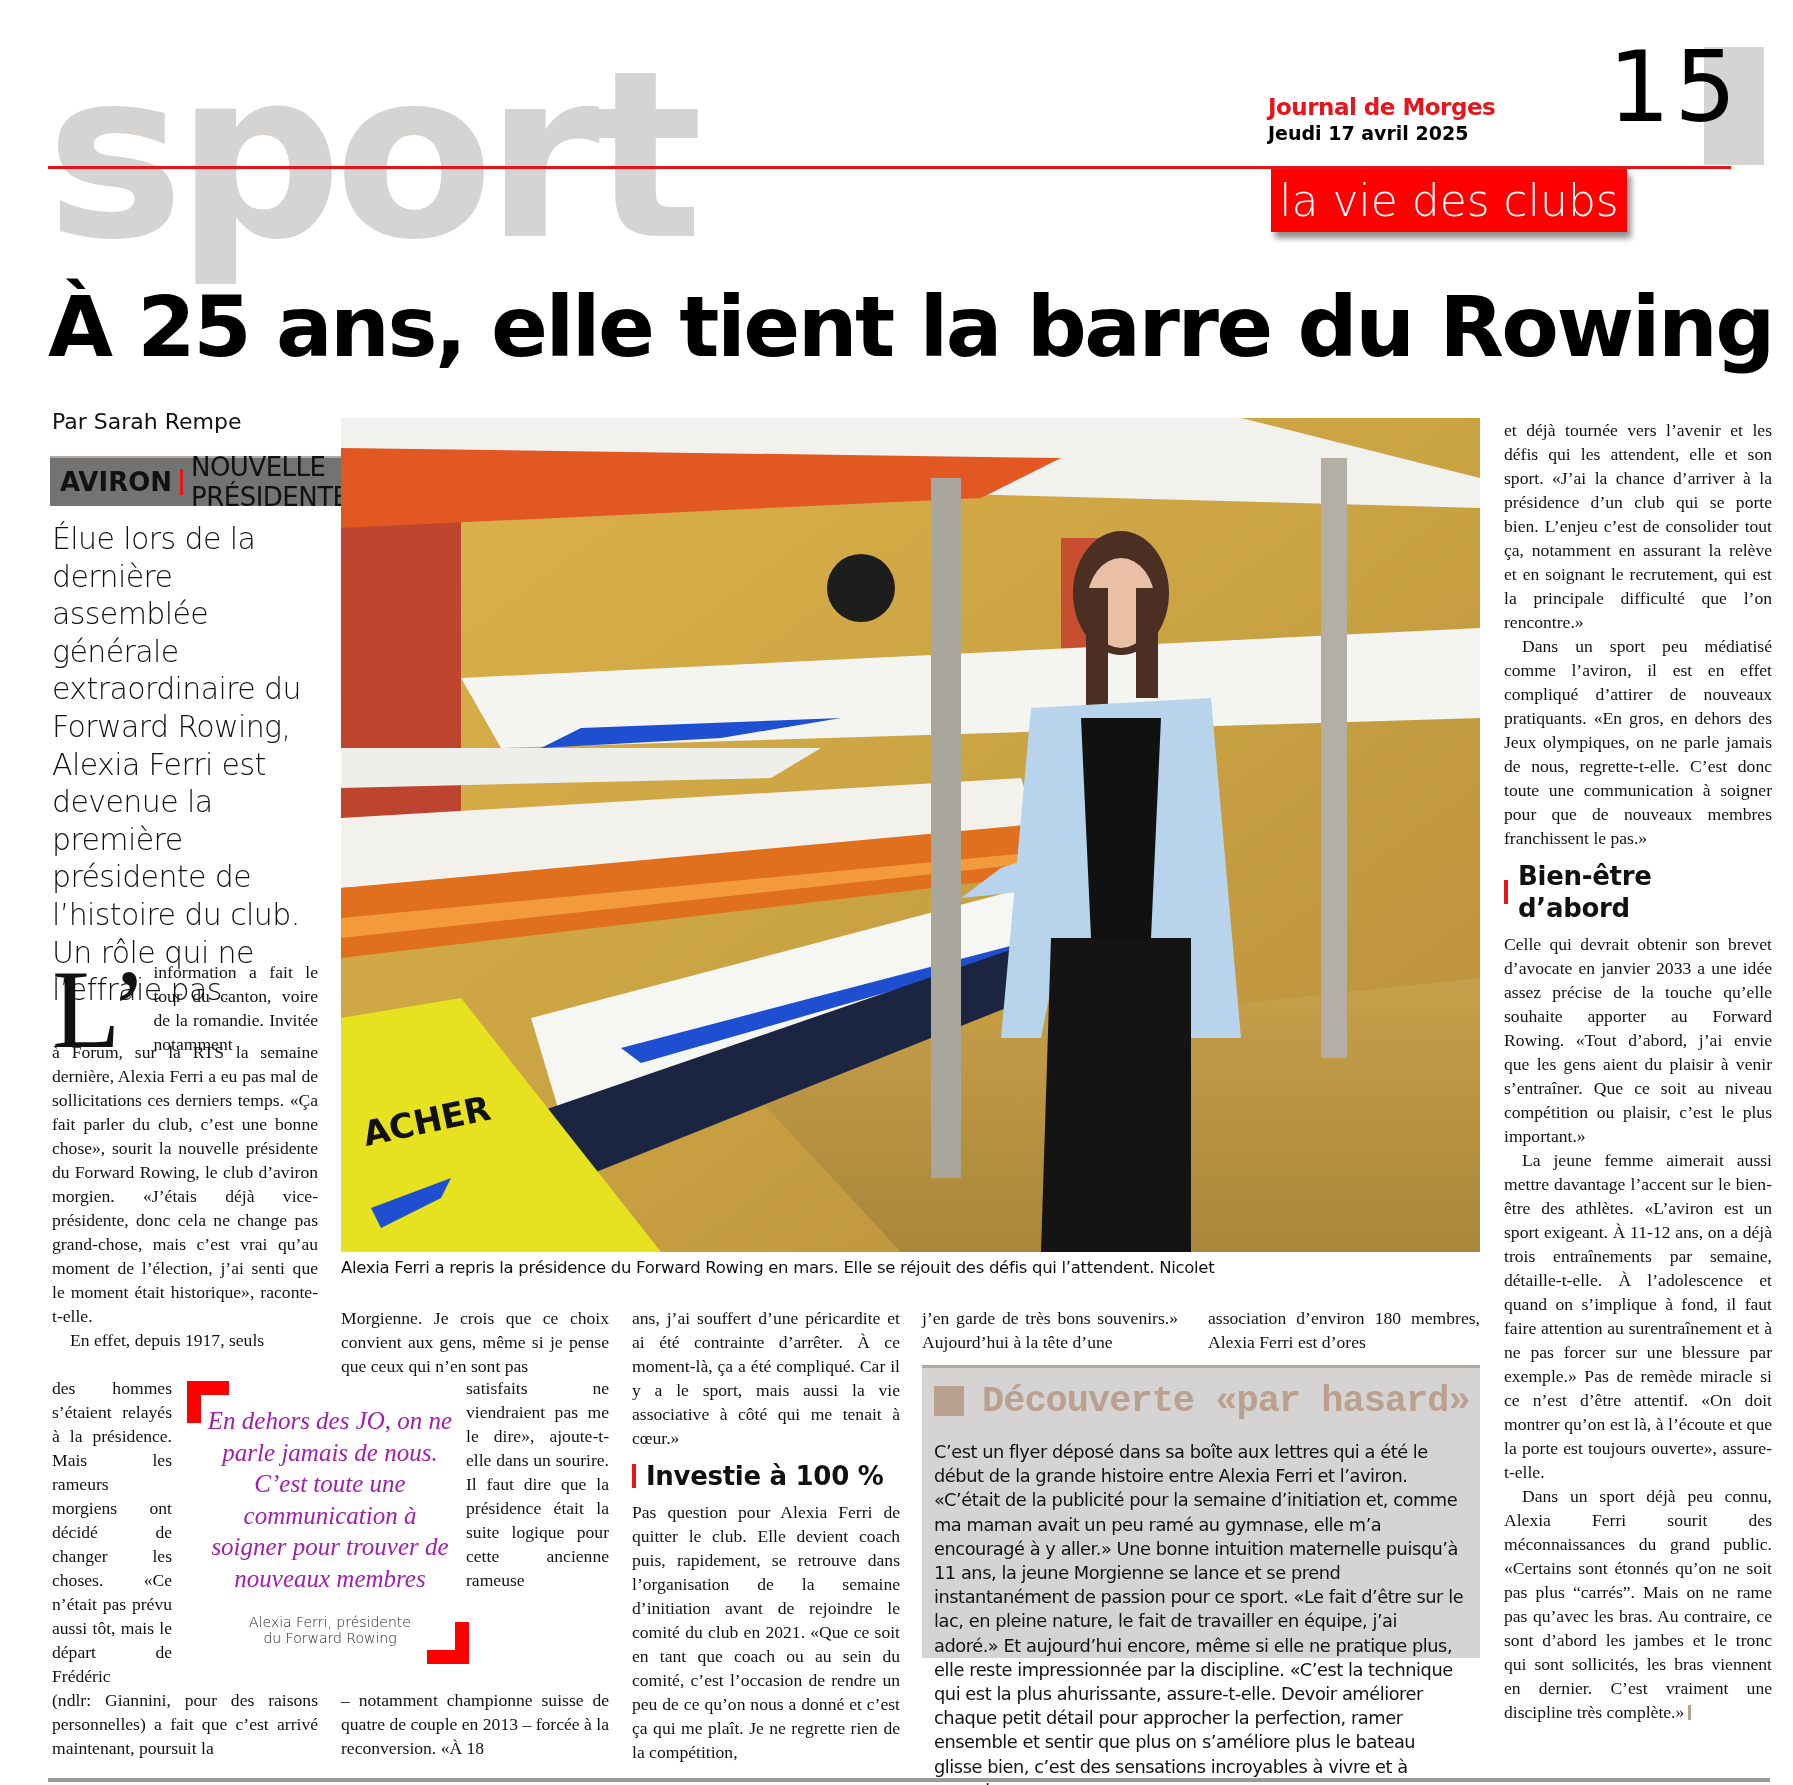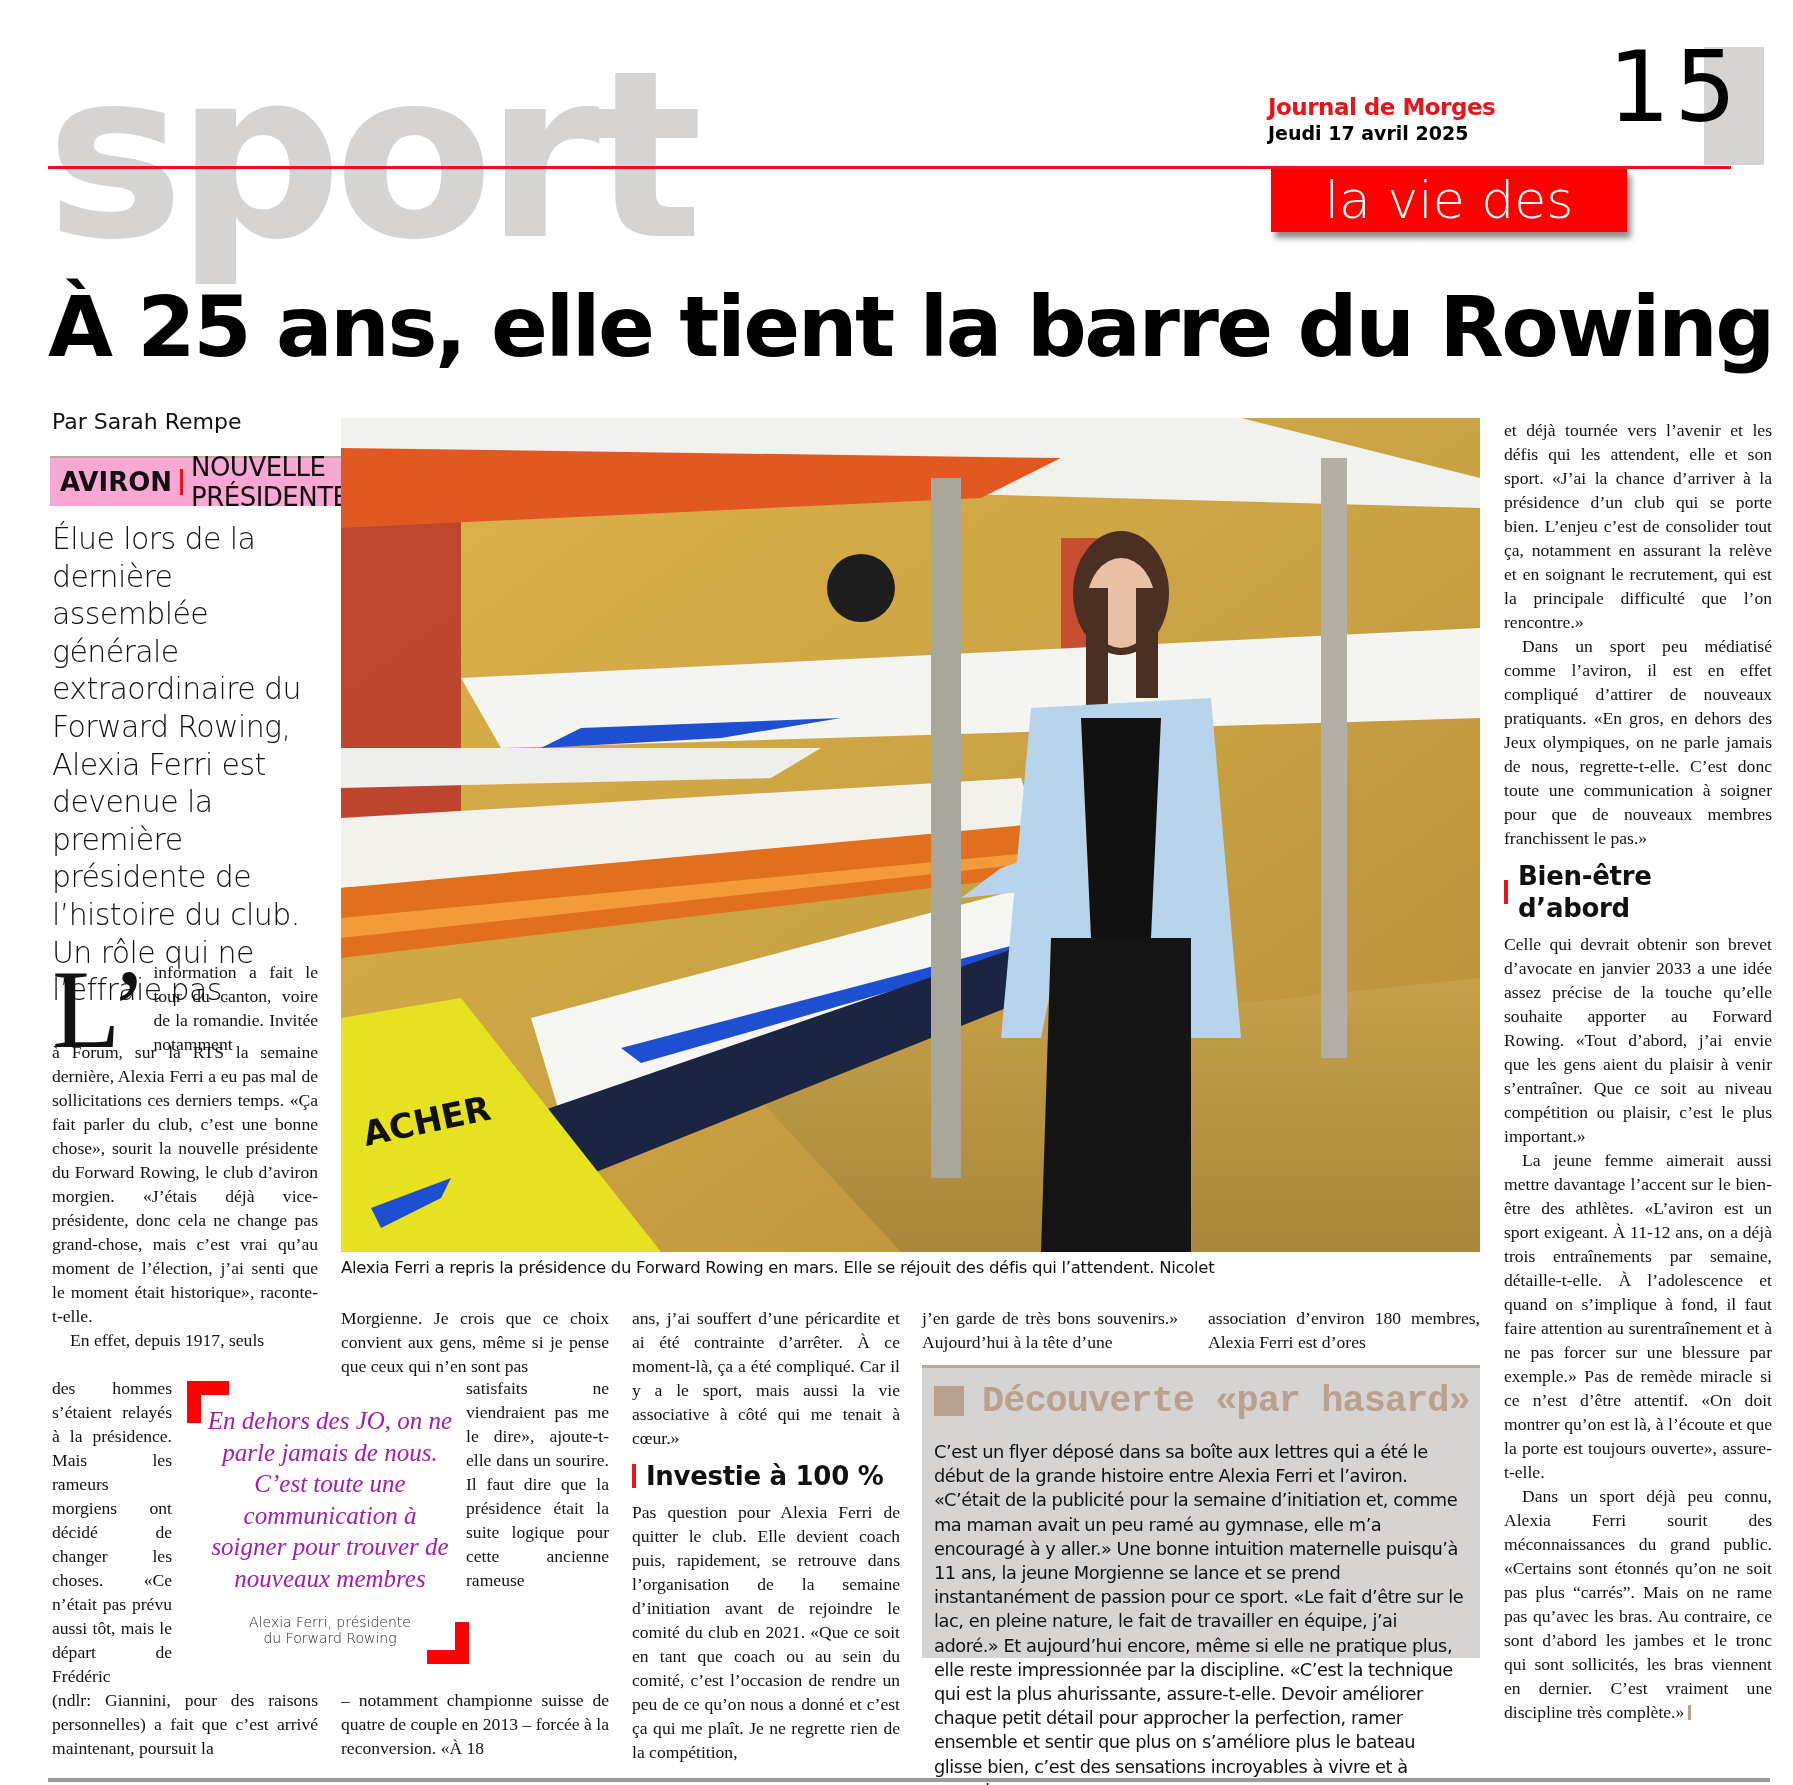--- a/index.html
+++ b/index.html
@@ -6,28 +6,28 @@
   body { width:1793px; height:1785px; position:relative; overflow:hidden; font-family:"Liberation Serif", serif; color:#111; }
   .abs { position:absolute; }
 
   
   .sport-word { left:46px; top:40px; font-family:"DejaVu Sans", sans-serif; font-weight:bold; font-size:232px; line-height:1; color:#d6d3d3; letter-spacing:-8px; }
   .header-rule { left:48px; top:166px; width:1683px; height:3px; background:#e8141b; }
   .journal-name { left:1268px; top:94px; font-family:"DejaVu Sans", sans-serif; font-weight:bold; font-size:23px; color:#e8141b; letter-spacing:-0.5px; }
   .journal-date { left:1268px; top:122px; font-family:"DejaVu Sans", sans-serif; font-weight:bold; font-size:19px; color:#000; }
   .page-num-bg { left:1704px; top:47px; width:60px; height:118px; background:#d6d3d3; }
   .page-num { left:1608px; top:38px; font-family:"DejaVu Sans", sans-serif; font-weight:normal; font-size:98px; line-height:1; color:#000; letter-spacing:4px; }
-  .section-tag { left:1271px; top:169px; width:356px; height:63px; background:#ff0000; box-shadow:4px 6px 6px rgba(0,0,0,0.45); color:#fff; font-family:"DejaVu Sans", sans-serif; font-size:52px; line-height:63px; text-align:center; font-weight:300; }
+  .section-tag { left:1271px; top:169px; width:356px; height:63px; background:#ff0000; box-shadow:4px 6px 6px rgba(0,0,0,0.45); color:#fff; font-family:"DejaVu Sans", sans-serif; font-size:44px; line-height:63px; text-align:center; font-weight:300; }
 
   
   .headline { left:48px; top:285px; width:1730px; font-family:"DejaVu Sans", sans-serif; font-weight:bold; font-size:84px; line-height:1; color:#000; letter-spacing:-2.5px; white-space:nowrap; }
 
   
   .byline { left:52px; top:409px; font-family:"DejaVu Sans", sans-serif; font-size:22px; color:#111; }
-  .kicker { left:50px; top:456px; width:432px; height:48px; background:#f9a8d4; border-top:2px solid #b9a79a; display:flex; align-items:center; font-family:"DejaVu Sans", sans-serif; font-size:26px; }
+  .kicker { left:50px; top:456px; width:432px; height:48px; background:#737373; border-top:2px solid #b9a79a; display:flex; align-items:center; font-family:"DejaVu Sans", sans-serif; font-size:26px; }
   .kicker .k1 { font-weight:bold; margin-left:10px; color:#111; }
   .kicker .bar { display:inline-block; width:3px; height:26px; background:#e8141b; margin:0 8px; }
   .kicker .k2 { color:#111; font-weight:normal; letter-spacing:-0.5px; }
   .lead { left:52px; top:520px; width:280px; font-family:"DejaVu Sans", sans-serif; font-size:30px; line-height:37.6px; color:#111; font-weight:300; letter-spacing:-0.6px; }
 
   
   .photo { left:341px; top:418px; width:1139px; height:834px; overflow:hidden; background:#c9a24a; }
   .caption { left:341px; top:1258px; width:1140px; font-family:"DejaVu Sans", sans-serif; font-size:16.5px; color:#111; white-space:nowrap; letter-spacing:-0.3px; }
   .caption b { font-weight:normal; }
   .caption .credit { font-weight:normal; }

